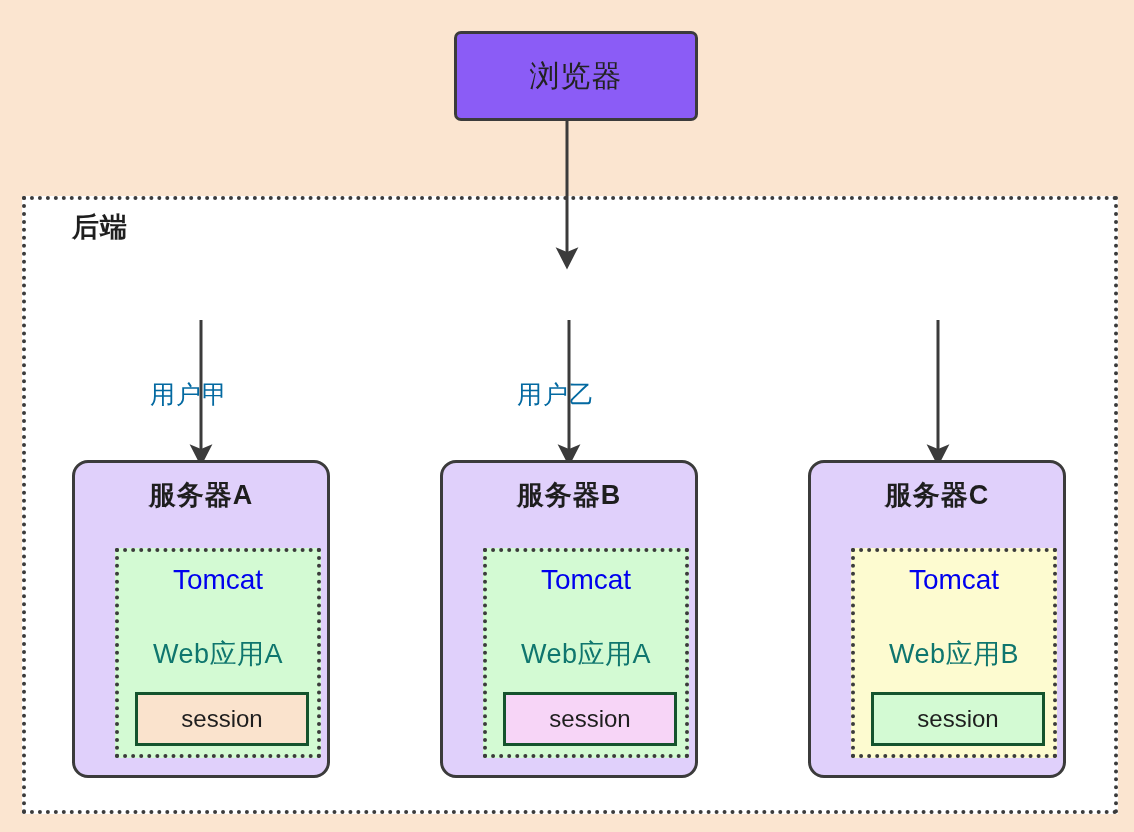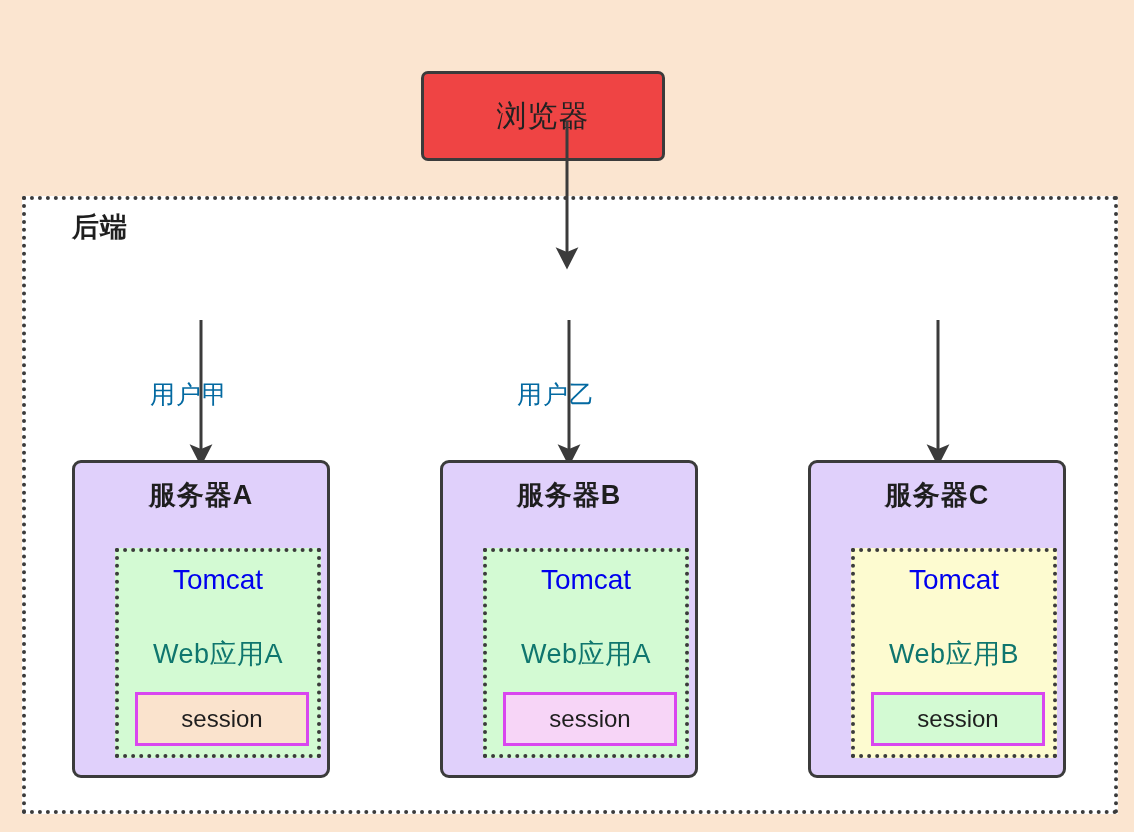--- a/index.html
+++ b/index.html
@@ -17,32 +17,31 @@
   #canvas {
     position: absolute;
     left: 0; top: 0;
     width: 1134px;
     height: 832px;
   }
 
   
   .browser-box {
     position: absolute;
-    left: 421px;
+    left: 454px;
     top: 31px;
     width: 244px;
     height: 90px;
-    background: #ef4444;
+    background: #8b5cf6;
     border: 3px solid #3b3b3b;
     border-radius: 7px;
     box-sizing: border-box;
     display: flex;
     align-items: center;
     justify-content: center;
-    margin-top: 40px;
   }
   .browser-label {
     font-size: 30px;
     color: #222222;
     letter-spacing: 1px;
   }
 
   
   .backend-container {
     position: absolute;
@@ -96,21 +95,21 @@
   .edge-label-b { left: 517px; top: 378px; }
 
   
   .server-box {
     position: absolute;
     top: 460px;
     width: 258px;
     height: 318px;
     background: #e0d0fb;
     border: 3px solid #3b3b3b;
-    border-radius: 9px;
+    border-radius: 16px;
     box-sizing: border-box;
   }
   .server-a { left: 72px; }
   .server-b { left: 440px; }
   .server-c { left: 808px; }
 
   .server-title {
     position: absolute;
     left: 0;
     right: 0;
@@ -153,21 +152,21 @@
     letter-spacing: 0.5px;
   }
 
   
   .session-box {
     position: absolute;
     left: 16px;
     top: 140px;
     width: 174px;
     height: 54px;
-    border: 3px solid #d946ef;
+    border: 3px solid #14532d;
     box-sizing: border-box;
     display: flex;
     align-items: center;
     justify-content: center;
   }
   .session-peach { background: #fae3cd; }
   .session-pink  { background: #f7d5f7; }
   .session-green { background: #d3fad3; }
   .session-label {
     font-size: 24px;

